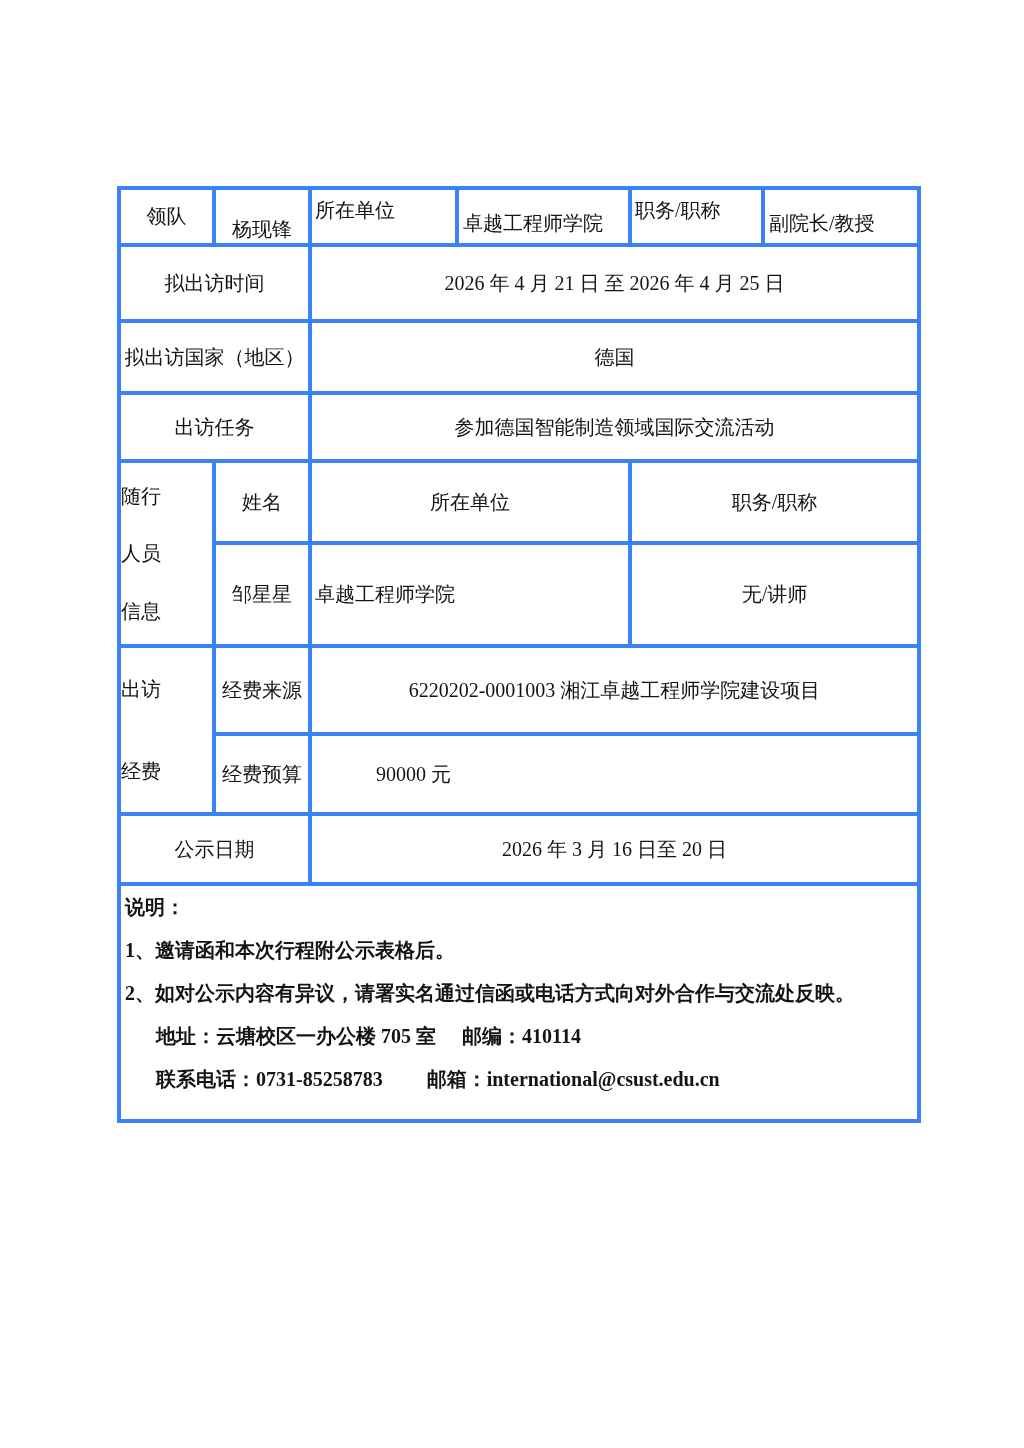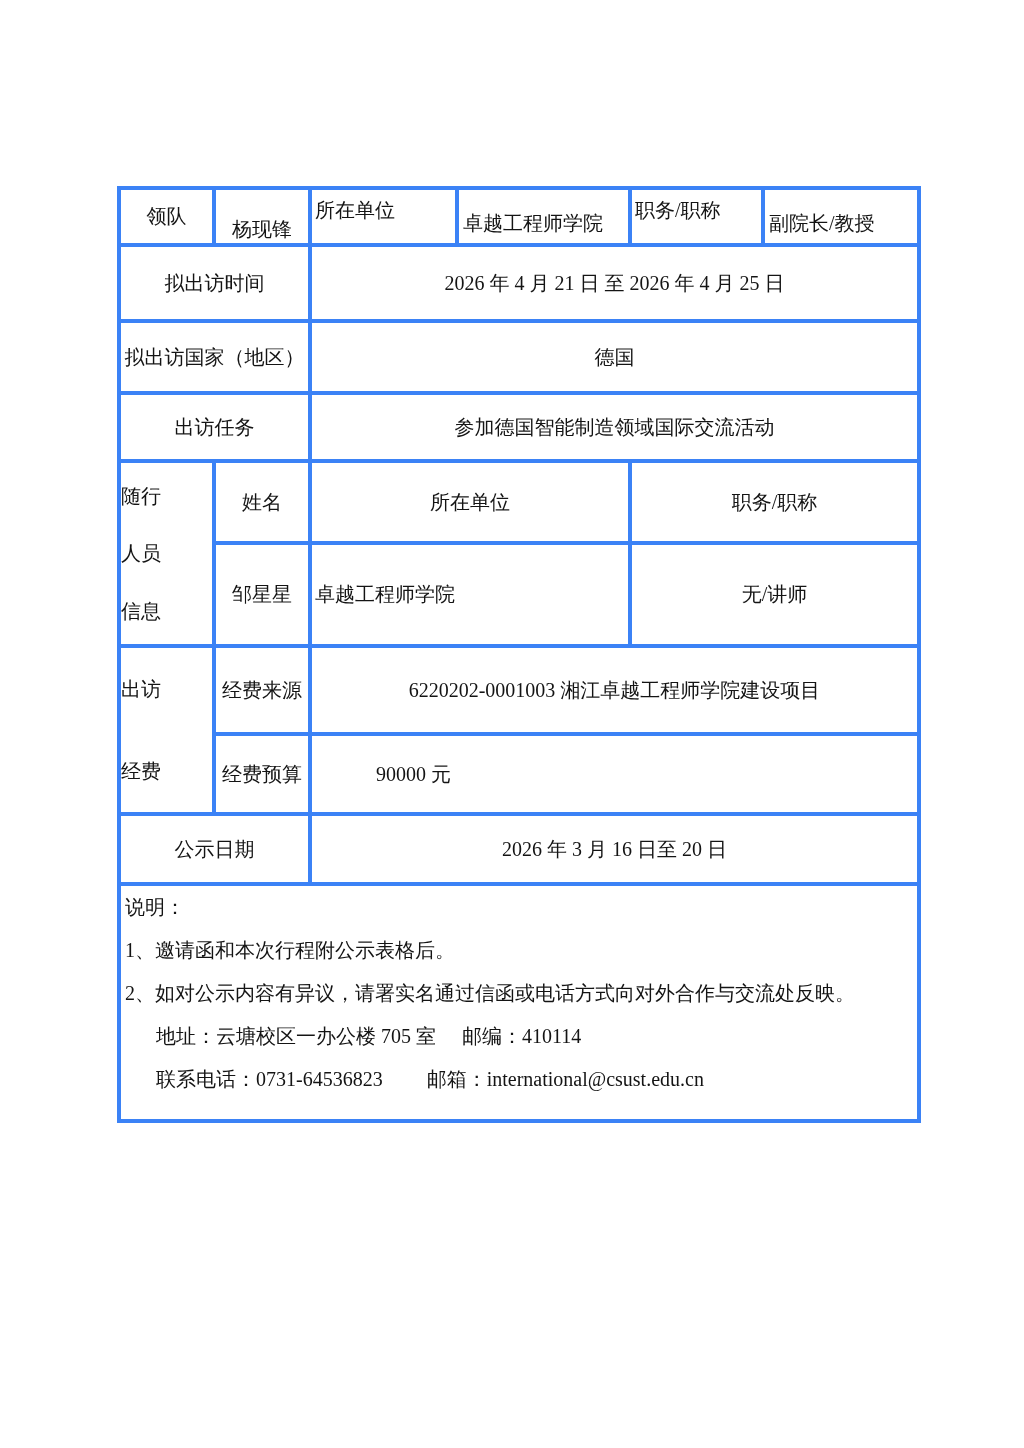--- a/index.html
+++ b/index.html
@@ -63,21 +63,21 @@
   td.group .stack3 { height: 173px; }
   td.group .stack2 { height: 164px; }
 
   
   td.leftval { text-align: left; vertical-align: middle; padding-left: 3px; }
 
   
   td.budget { text-align: left; vertical-align: middle; padding-left: 64px; }
 
   
-  td.notes { vertical-align: top; padding: 0 6px 0 4px; }
+  td.notes { vertical-align: top; padding: 0 6px 0 4px; font-weight: bold; }
   .note-line {
     height: 43px;
     display: flex;
     align-items: center;
     font-size: 20px;
     white-space: pre;
   }
   .note-line.indent { padding-left: 31px; }
   .gap-sm { display: inline-block; width: 26px; }
   .gap-lg { display: inline-block; width: 44px; }
@@ -165,20 +165,20 @@
 
     <tr style="height:237px">
       <td colspan="6" class="notes">
         <div class="note-line">说明：</div>
         <div class="note-line">1、邀请函和本次行程附公示表格后。</div>
         <div class="note-line">2、如对公示内容有异议，请署实名通过信函或电话方式向对外合作与交流处反映。</div>
         <div class="note-line indent">
           <span>地址：</span><span>云塘校区一办公楼 705 室</span><span class="gap-sm"></span><span>邮编：</span><span>410114</span>
         </div>
         <div class="note-line indent">
-          <span>联系电话：</span><span>0731-64536823</span><span class="gap-lg"></span><span>邮箱：</span><span>international@csust.edu.cn</span>
+          <span>联系电话：</span><span>0731-85258783</span><span class="gap-lg"></span><span>邮箱：</span><span>international@csust.edu.cn</span>
         </div>
       </td>
     </tr>
   </tbody>
     </table>
 
 </div>
 
 </body></html>

